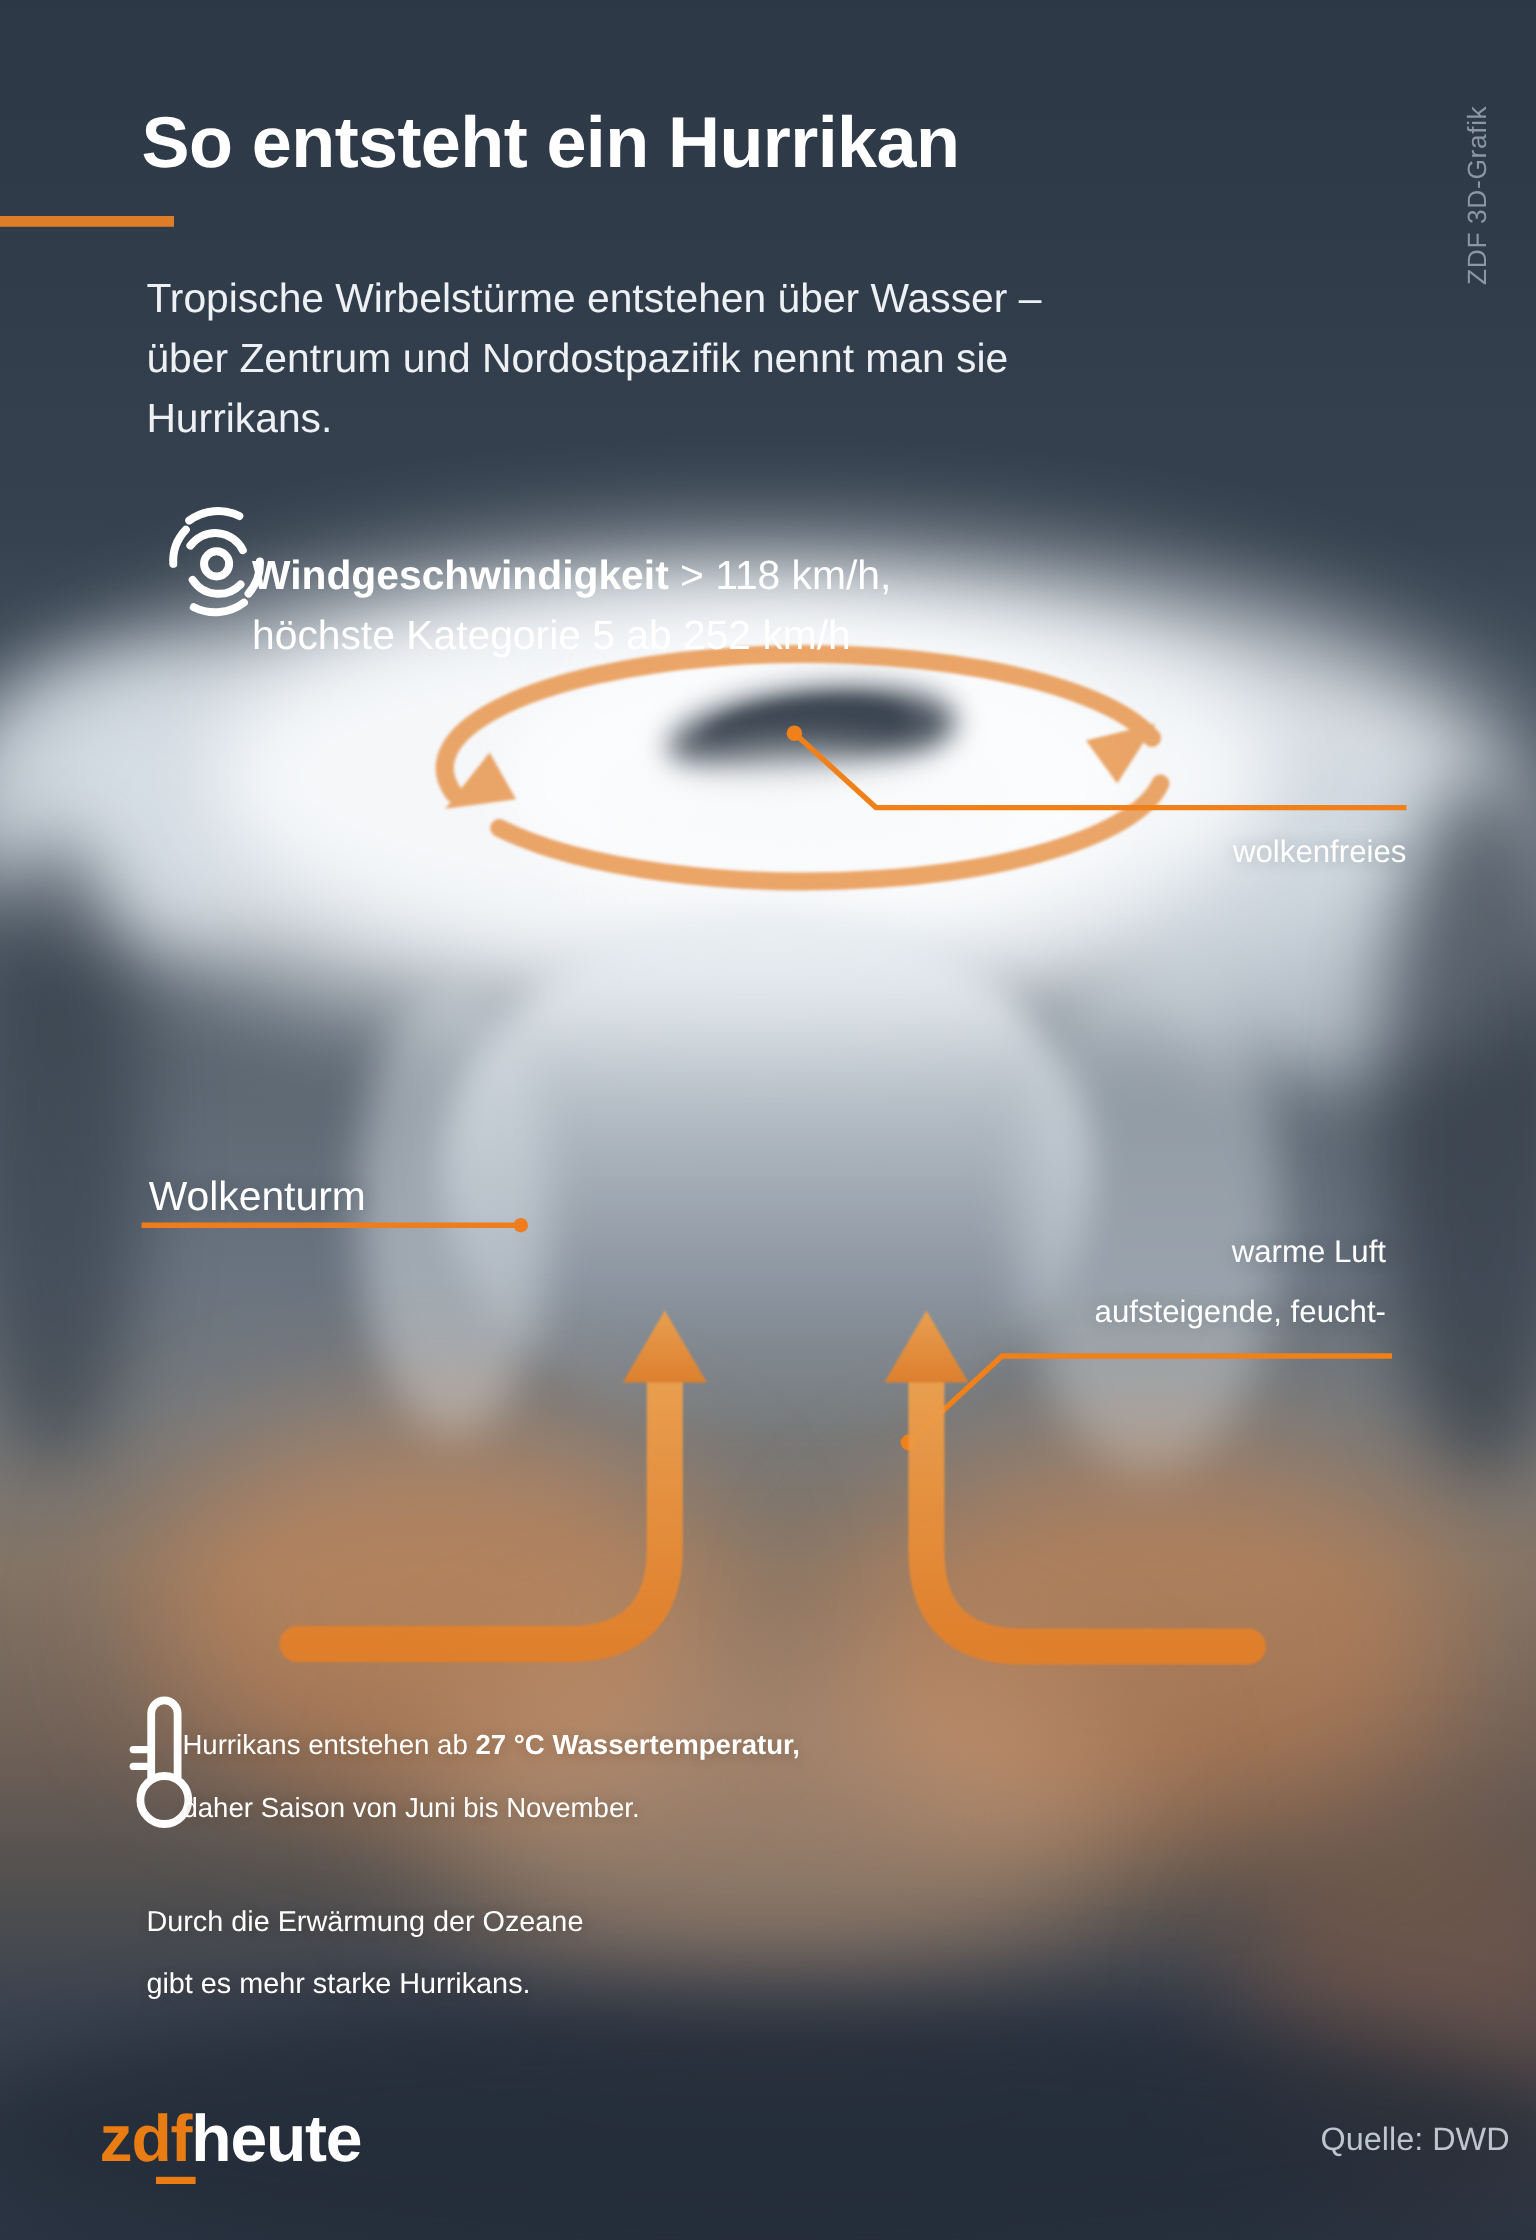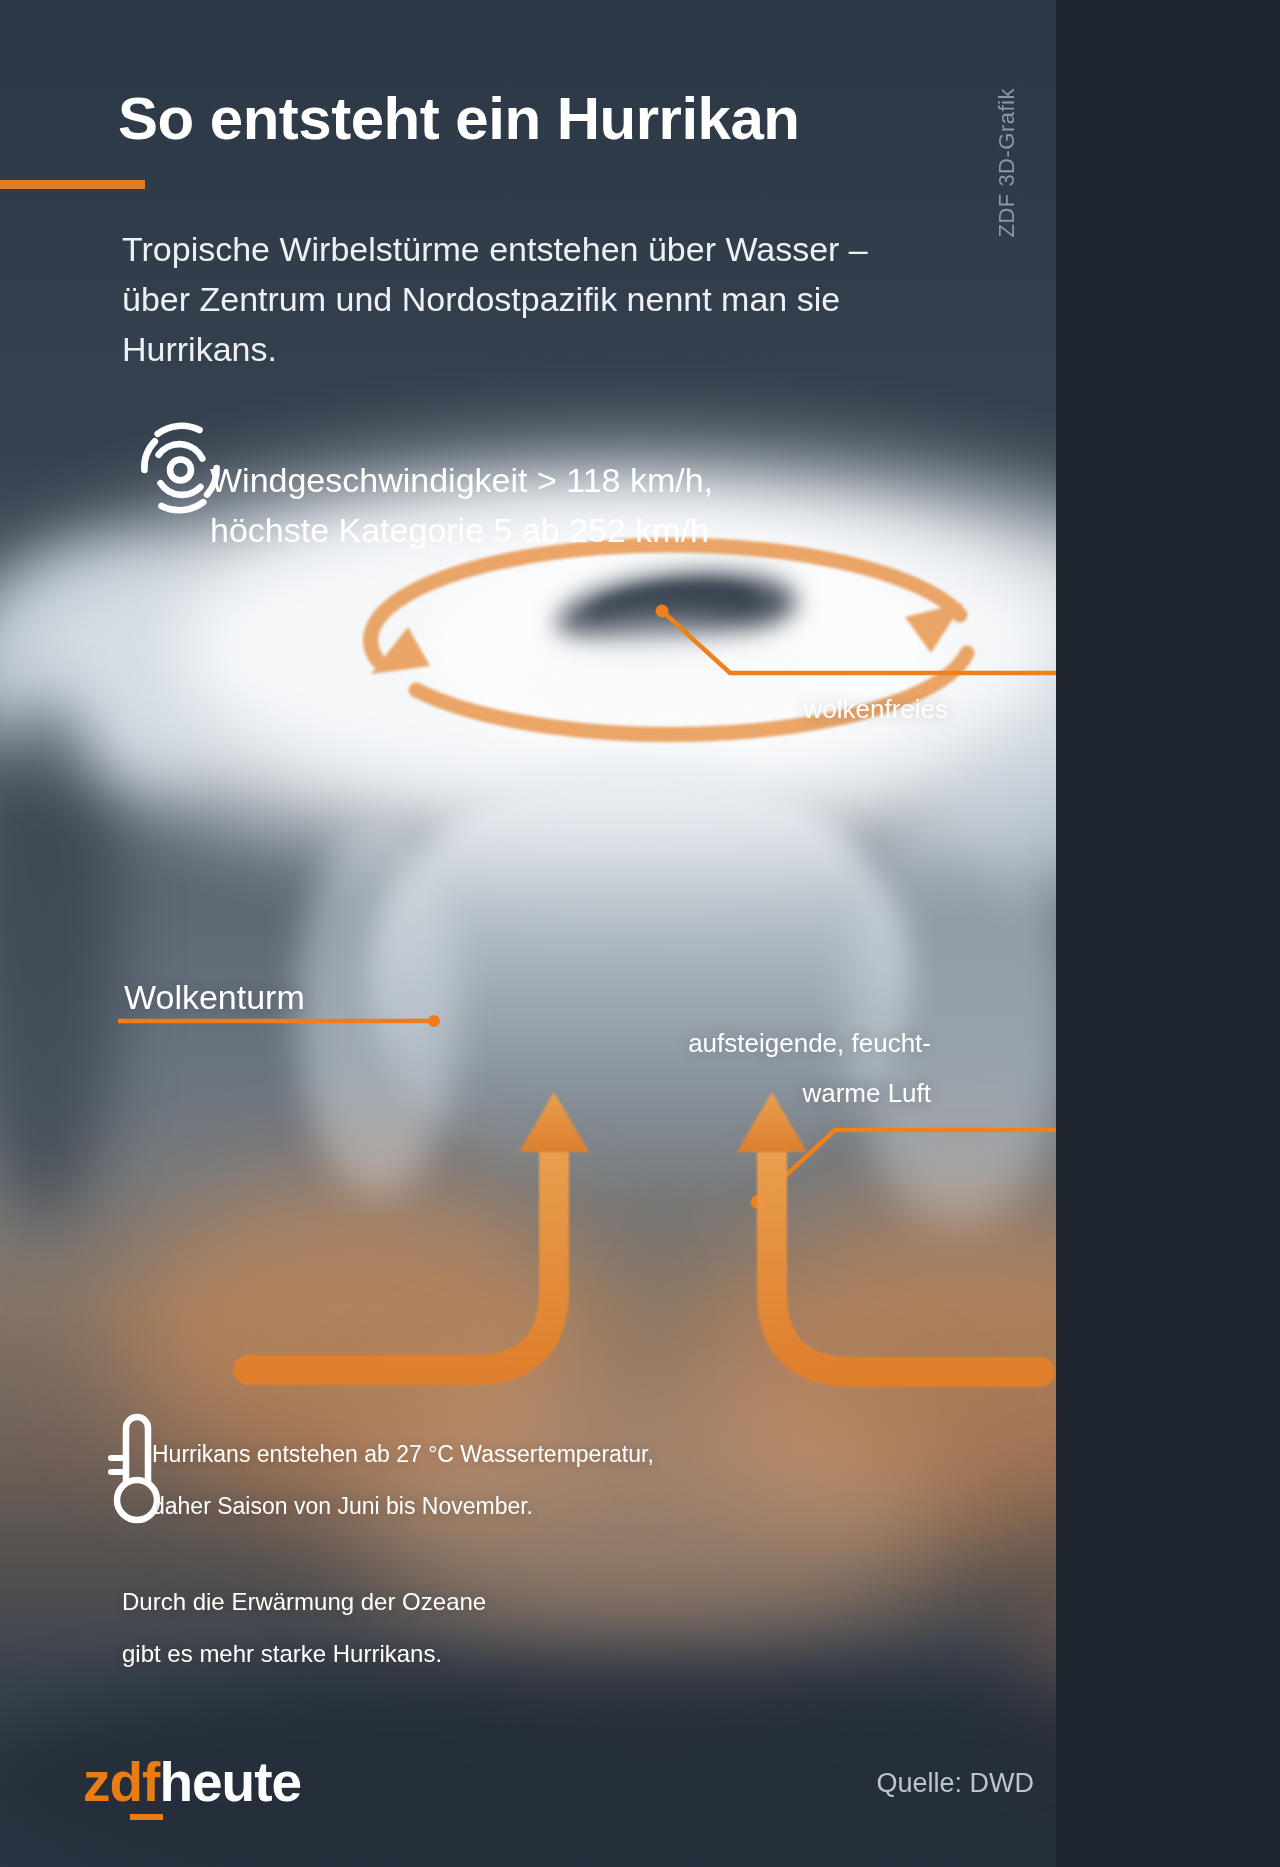--- a/index.html
+++ b/index.html
@@ -1,17 +1,17 @@
 <!DOCTYPE html>
 <html lang="de"><head>
 <meta charset="utf-8">
 <style>
   html,body{margin:0;padding:0;background:#1c242e;}
   #canvas{
-    position:relative;width:1056px;height:1867px;overflow:hidden;
+    position:relative;width:1280px;height:1867px;overflow:hidden;
     font-family:"Liberation Sans", sans-serif;
     background:linear-gradient(180deg,
       #2d3846 0%, #313c4b 12%, #36424f 24%, #3e4a57 28%,
       #4d5965 34%, #5b6671 47%, #6a7480 57%, #75797c 63%,
       #837466 70%, #6f6057 78%, #52504f 84%, #3a4250 90%, #2b3543 100%);
   }
   .abs{position:absolute;}
   .blob{position:absolute;border-radius:50%;}
   
   .cloud-wide   {left:10px;  top:462px;  width:1250px;height:400px;background:rgba(234,239,243,.92);filter:blur(45px);}
@@ -34,21 +34,21 @@
   .glow-d{left:1030px;top:1520px;width:320px;height:280px;background:rgba(150,100,70,.45);filter:blur(50px);}
   .bottom-vignette{left:-40px;top:1660px;width:1360px;height:240px;background:rgba(34,43,55,.8);filter:blur(35px);}
   
   .txt{position:absolute;color:#ffffff;}
   .title{left:118px;top:84px;font-size:60px;font-weight:bold;letter-spacing:-.5px;}
   .accent-dash{left:0;top:180px;width:145px;height:9px;background:#dd7d27;}
   .watermark{right:36px;top:88px;color:#8d97a4;font-size:22px;letter-spacing:.5px;
              writing-mode:vertical-rl;transform:rotate(180deg);}
   .intro{left:122px;top:224px;font-size:34px;line-height:50px;color:#eef1f4;}
   .windtext{left:210px;top:455px;font-size:34px;line-height:50px;}
-  .b{font-weight:normal;text-align:right;}
+  .b{font-weight:bold;text-align:right;}
   .label-right{text-align:right;font-size:26px;line-height:50px;text-shadow:0 0 14px rgba(40,50,60,.25);}
   .eye-label{right:108px;top:684px;}
   .air-label{right:125px;top:1018px;}
   .tower-label{left:124px;top:978px;font-size:34px;text-shadow:0 0 14px rgba(40,50,60,.3);}
   .temp-text{left:152px;top:1428px;font-size:23px;line-height:52px;text-shadow:0 1px 10px rgba(60,40,25,.25);}
   .climate-text{left:122px;top:1576px;font-size:24px;line-height:52px;text-shadow:0 1px 10px rgba(60,40,25,.25);}
   .logo{left:46px;top:1750px;font-size:55px;font-weight:bold;letter-spacing:-1px;}
   .logo .zdf{color:#e97c12;margin-left:37px;}
   .logo .heute{color:#ffffff;}
   .logo-underline{left:130px;top:1814px;width:33px;height:6px;background:#e97c12;}
@@ -146,22 +146,22 @@
     <div>höchste Kategorie 5 ab 252 km/h</div>
   </div>
 
   <div class="txt label-right eye-label">
     <div>wolkenfreies</div>
   </div>
 
   <div class="txt tower-label">Wolkenturm</div>
 
   <div class="txt label-right air-label">
+    <div>warme Luft</div>
     <div>aufsteigende, feucht-</div>
-    <div>warme Luft</div>
   </div>
 
   <div class="icon-wrap" style="left:106px;top:1410px">
     <svg width="62" height="118" viewBox="0 0 62 118" fill="none" stroke="#ffffff" stroke-width="6.5" stroke-linecap="round">
       <path d="M20 72 L20 18 A11 11 0 0 1 42 18 L42 72"></path>
       <circle cx="31" cy="90" r="20"></circle>
       <line x1="5" y1="48" x2="16" y2="48" stroke-width="6"></line>
       <line x1="5" y1="62" x2="16" y2="62" stroke-width="6"></line>
     </svg>
   </div>

